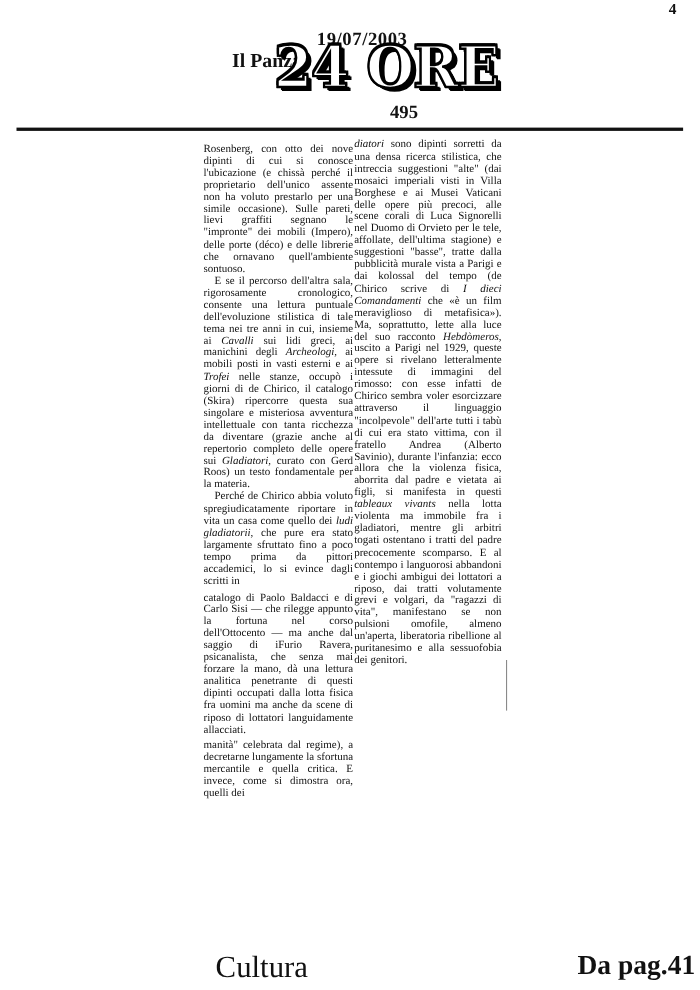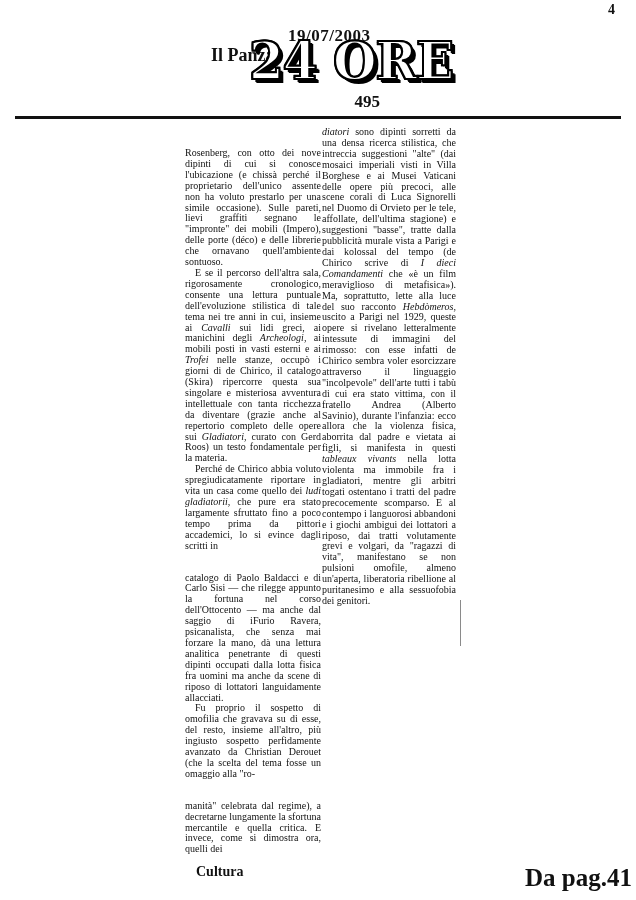--- a/index.html
+++ b/index.html
@@ -19,48 +19,47 @@
     text-shadow:3px 3px 0 #000,4px 4px 0 #000,-1px -1px 0 #000,1px -1px 0 #000,-1px 1px 0 #000,1px 1px 0 #000;
     transform:scaleY(1.04);
   }
   .masthead-issue{position:absolute;top:92px;left:280px;width:100px;text-align:right;font-size:17px;font-weight:bold;}
   .header-rule{position:absolute;top:116px;left:15px;width:606px;height:3px;background:#121212;}
   
   .col{position:absolute;top:127px;text-align:justify;font-size:10px;line-height:10.9px;}
   .col-left{left:185px;width:136px;height:738px;overflow:hidden;}
   .col-right{left:322px;width:134px;}
   .col p{margin:0;}
-  .col p.gap{margin-top:21px;}
+  .col p.gap{margin-top:4px;}
   .col p.indent{text-indent:10px;}
   .it{font-style:italic;}
   .caption{
     margin-top:12px;font-family:"Liberation Sans",sans-serif;font-weight:bold;
     font-size:9.5px;line-height:11.5px;text-align:justify;
   }
   .caption-rule{position:absolute;top:600px;left:460px;width:1px;height:46px;background:#8a8a8a;}
   
-  .footer-section{position:absolute;top:864px;left:196px;font-size:14px;font-weight:bold;}
+  .footer-section{position:absolute;top:864px;left:196px;font-size:28px;font-weight:normal;}
   .footer-pageref{position:absolute;top:864px;left:525px;font-size:25px;font-weight:bold;}
 </style>
 </head>
 <body>
 
 <div class="page-number">4</div>
 <div class="masthead-date">19/07/2003</div>
 <div class="masthead-prefix">Il Panza</div>
 <div class="masthead-main">24 ORE</div>
 <div class="masthead-issue">495</div>
 <div class="header-rule"></div>
 
 <div class="col col-left">
   <p class="gap"><span>Rosenberg, con otto dei nove dipinti di cui si conosce l'ubicazione (e chissà perché il proprietario dell'unico assente non ha voluto prestarlo per una simile occasione). Sulle pareti, lievi graffiti segnano le "impronte" dei mobili (Impero), delle porte (déco) e delle librerie che ornavano quell'ambiente sontuoso.</span></p>
   <p class="indent"><span>E se il percorso dell'altra sala, rigorosamente cronologico, consente una lettura puntuale dell'evoluzione stilistica di tale tema nei tre anni in cui, insieme ai </span><span class="it">Cavalli</span><span> sui lidi greci, ai manichini degli </span><span class="it">Archeologi</span><span>, ai mobili posti in vasti esterni e ai </span><span class="it">Trofei</span><span> nelle stanze, occupò i giorni di de Chirico, il catalogo (Skira) ripercorre questa sua singolare e misteriosa avventura intellettuale con tanta ricchezza da diventare (grazie anche al repertorio completo delle opere sui </span><span class="it">Gladiatori</span><span>, curato con Gerd Roos) un testo fondamentale per la materia.</span></p>
   <p class="indent"><span>Perché de Chirico abbia voluto spregiudicatamente riportare in vita un casa come quello dei </span><span class="it">ludi gladiatorii</span><span>, che pure era stato largamente sfruttato fino a poco tempo prima da pittori accademici, lo si evince dagli scritti in</span></p>
   <p class="gap"><span>catalogo di Paolo Baldacci e di Carlo Sisi — che rilegge appunto la fortuna nel corso dell'Ottocento — ma anche dal saggio di iFurio Ravera, psicanalista, che senza mai forzare la mano, dà una lettura analitica penetrante di questi dipinti occupati dalla lotta fisica fra uomini ma anche da scene di riposo di lottatori languidamente allacciati.</span></p>
-  <p class="indent"><span>Fu proprio il sospetto di omofilia che gravava su di esse, del resto, insieme all'altro, più ingiusto sospetto perfidamente avanzato da Christian Derouet (che la scelta del tema fosse un omaggio alla "ro-</span></p>
   <p class="gap"><span>manità" celebrata dal regime), a decretarne lungamente la sfortuna mercantile e quella critica. E invece, come si dimostra ora, quelli dei </span></p>
 </div>
 
 <div class="col col-right">
   <p><span class="it">diatori</span><span> sono dipinti sorretti da una densa ricerca stilistica, che intreccia suggestioni "alte" (dai mosaici imperiali visti in Villa Borghese e ai Musei Vaticani delle opere più precoci, alle scene corali di Luca Signorelli nel Duomo di Orvieto per le tele, affollate, dell'ultima stagione) e suggestioni "basse", tratte dalla pubblicità murale vista a Parigi e dai kolossal del tempo (de Chirico scrive di </span><span class="it">I dieci Comandamenti</span><span> che «è un film meraviglioso di metafisica»). Ma, soprattutto, lette alla luce del suo racconto </span><span class="it">Hebdòmeros</span><span>, uscito a Parigi nel 1929, queste opere si rivelano letteralmente intessute di immagini del rimosso: con esse infatti de Chirico sembra voler esorcizzare attraverso il linguaggio "incolpevole" dell'arte tutti i tabù di cui era stato vittima, con il fratello Andrea (Alberto Savinio), durante l'infanzia: ecco allora che la violenza fisica, aborrita dal padre e vietata ai figli, si manifesta in questi </span><span class="it">tableaux vivants</span><span> nella lotta violenta ma immobile fra i gladiatori, mentre gli arbitri togati ostentano i tratti del padre precocemente scomparso. E al contempo i languorosi abbandoni e i giochi ambigui dei lottatori a riposo, dai tratti volutamente grevi e volgari, da "ragazzi di vita", manifestano se non pulsioni omofile, almeno un'aperta, liberatoria ribellione al puritanesimo e alla sessuofobia dei genitori.</span></p>
 </div>
 
 <div class="caption-rule"></div>
 
 <div class="footer-section">Cultura</div>

